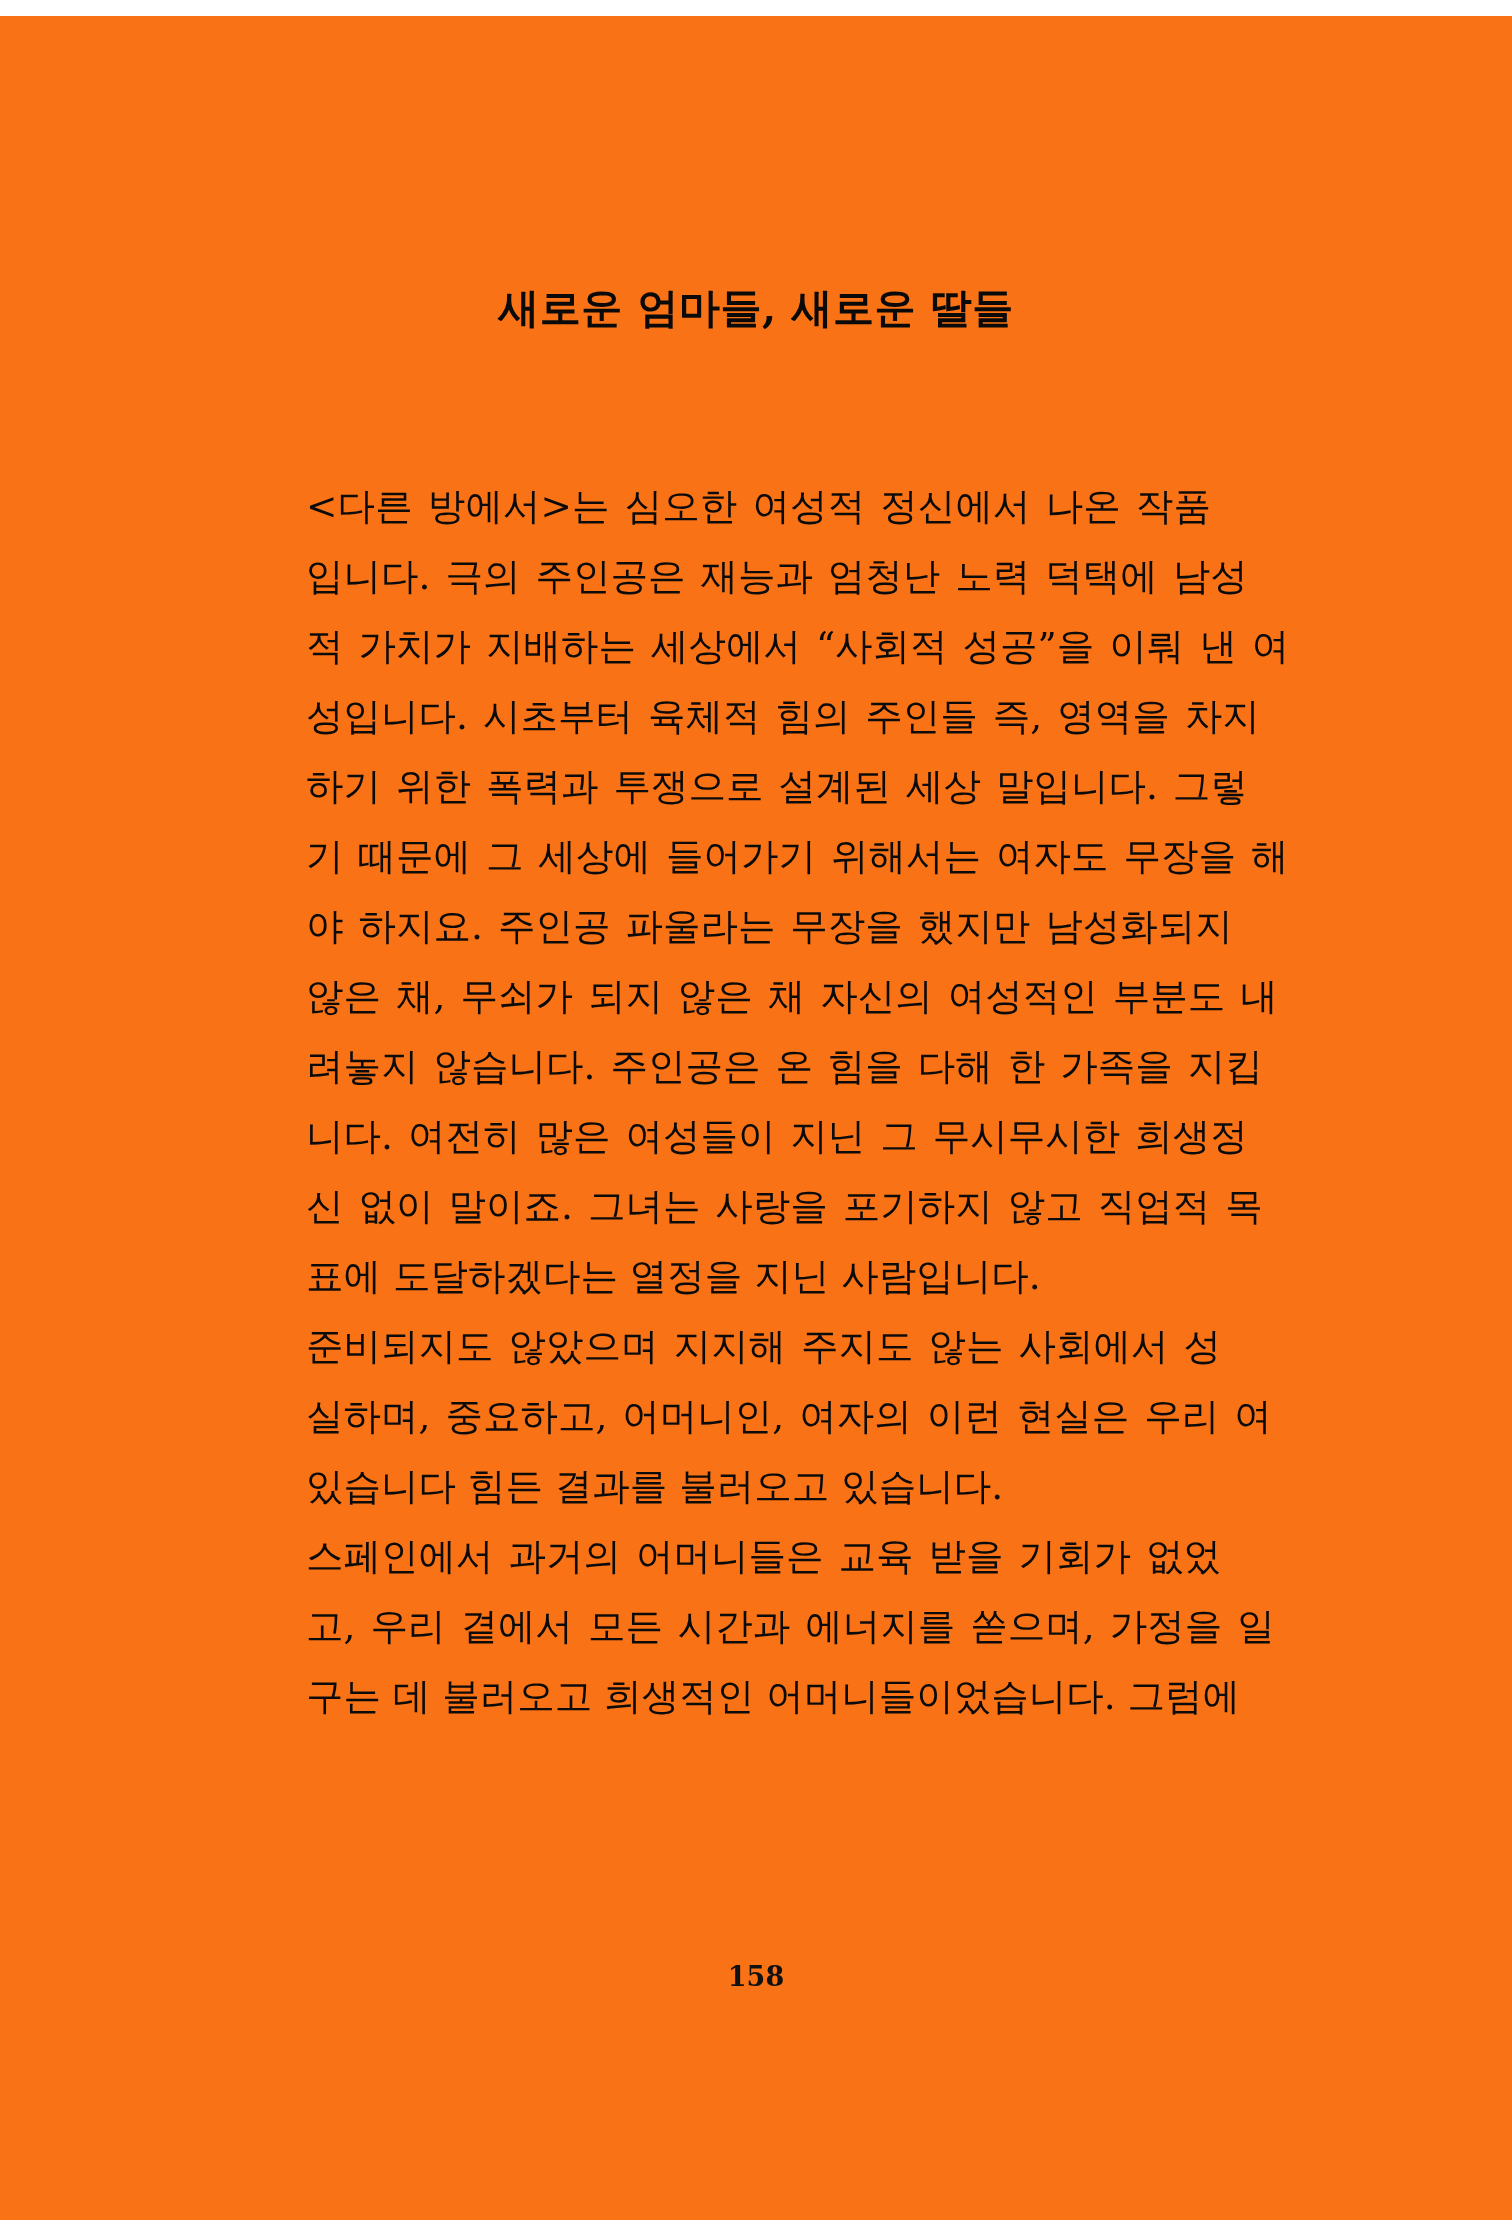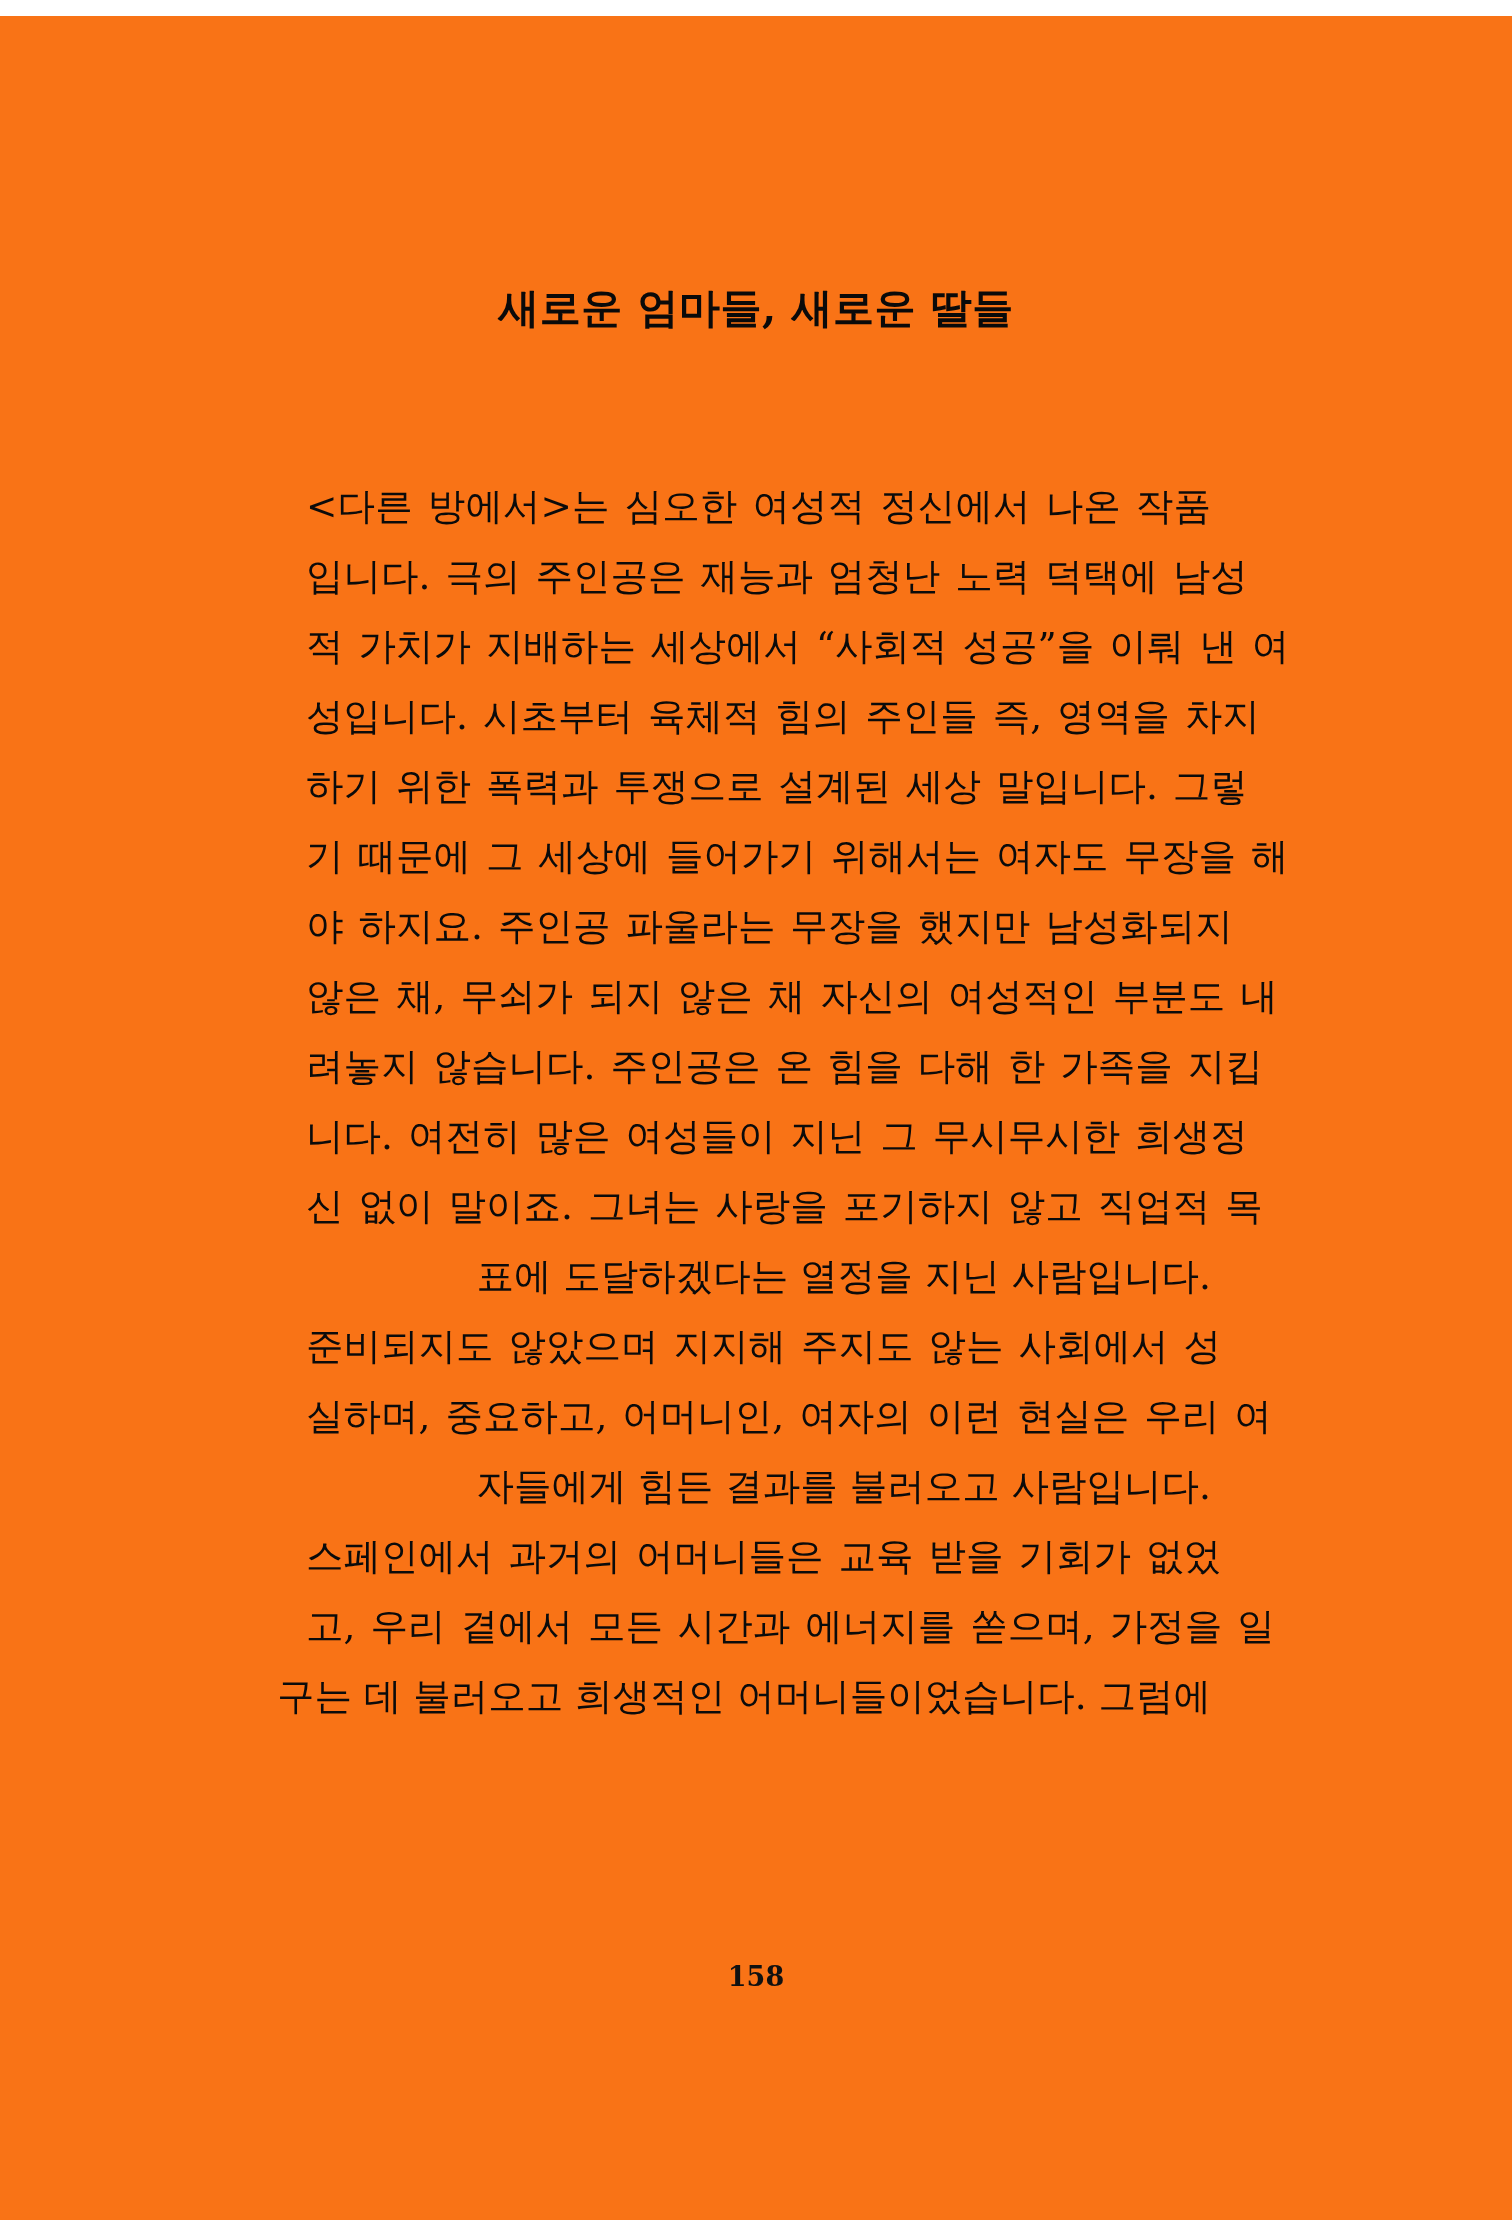--- a/index.html
+++ b/index.html
@@ -61,21 +61,21 @@
   .line.justify {
     justify-content: space-between;
     text-align: justify;
   }
 
   .line.justify > .seg {
     display: inline-block;
   }
 
   .line.last {
-    justify-content: flex-end;
+    justify-content: flex-start;
   }
 
   .page-number {
     position: absolute;
     top: 1945px;
     left: 0;
     width: 1512px;
     text-align: center;
     font-family: "DejaVu Serif", "Liberation Serif", serif;
     font-size: 27px;
@@ -101,21 +101,21 @@
         <div class="line justify"><span class="seg">야</span><span class="seg">  </span><span class="seg">하</span><span class="seg">지</span><span class="seg">요</span><span class="seg">.</span><span class="seg">  </span><span class="seg">주</span><span class="seg">인</span><span class="seg">공</span><span class="seg">  </span><span class="seg">파</span><span class="seg">울</span><span class="seg">라</span><span class="seg">는</span><span class="seg">  </span><span class="seg">무</span><span class="seg">장</span><span class="seg">을</span><span class="seg">  </span><span class="seg">했</span><span class="seg">지</span><span class="seg">만</span><span class="seg">  </span><span class="seg">남</span><span class="seg">성</span><span class="seg">화</span><span class="seg">되</span><span class="seg">지</span></div>
         <div class="line justify"><span class="seg">않</span><span class="seg">은</span><span class="seg">  </span><span class="seg">채</span><span class="seg">,</span><span class="seg">  </span><span class="seg">무</span><span class="seg">쇠</span><span class="seg">가</span><span class="seg">  </span><span class="seg">되</span><span class="seg">지</span><span class="seg">  </span><span class="seg">않</span><span class="seg">은</span><span class="seg">  </span><span class="seg">채</span><span class="seg">  </span><span class="seg">자</span><span class="seg">신</span><span class="seg">의</span><span class="seg">  </span><span class="seg">여</span><span class="seg">성</span><span class="seg">적</span><span class="seg">인</span><span class="seg">  </span><span class="seg">부</span><span class="seg">분</span><span class="seg">도</span><span class="seg">  </span><span class="seg">내</span></div>
         <div class="line justify"><span class="seg">려</span><span class="seg">놓</span><span class="seg">지</span><span class="seg">  </span><span class="seg">않</span><span class="seg">습</span><span class="seg">니</span><span class="seg">다</span><span class="seg">.</span><span class="seg">  </span><span class="seg">주</span><span class="seg">인</span><span class="seg">공</span><span class="seg">은</span><span class="seg">  </span><span class="seg">온</span><span class="seg">  </span><span class="seg">힘</span><span class="seg">을</span><span class="seg">  </span><span class="seg">다</span><span class="seg">해</span><span class="seg">  </span><span class="seg">한</span><span class="seg">  </span><span class="seg">가</span><span class="seg">족</span><span class="seg">을</span><span class="seg">  </span><span class="seg">지</span><span class="seg">킵</span></div>
         <div class="line justify"><span class="seg">니</span><span class="seg">다</span><span class="seg">.</span><span class="seg">  </span><span class="seg">여</span><span class="seg">전</span><span class="seg">히</span><span class="seg">  </span><span class="seg">많</span><span class="seg">은</span><span class="seg">  </span><span class="seg">여</span><span class="seg">성</span><span class="seg">들</span><span class="seg">이</span><span class="seg">  </span><span class="seg">지</span><span class="seg">닌</span><span class="seg">  </span><span class="seg">그</span><span class="seg">  </span><span class="seg">무</span><span class="seg">시</span><span class="seg">무</span><span class="seg">시</span><span class="seg">한</span><span class="seg">  </span><span class="seg">희</span><span class="seg">생</span><span class="seg">정</span></div>
         <div class="line justify"><span class="seg">신</span><span class="seg">  </span><span class="seg">없</span><span class="seg">이</span><span class="seg">  </span><span class="seg">말</span><span class="seg">이</span><span class="seg">죠</span><span class="seg">.</span><span class="seg">  </span><span class="seg">그</span><span class="seg">녀</span><span class="seg">는</span><span class="seg">  </span><span class="seg">사</span><span class="seg">랑</span><span class="seg">을</span><span class="seg">  </span><span class="seg">포</span><span class="seg">기</span><span class="seg">하</span><span class="seg">지</span><span class="seg">  </span><span class="seg">않</span><span class="seg">고</span><span class="seg">  </span><span class="seg">직</span><span class="seg">업</span><span class="seg">적</span><span class="seg">  </span><span class="seg">목</span></div>
         <div class="line last"><span class="seg">표에 도달하겠다는 열정을 지닌 사람입니다.</span></div>
       </div>
       <div class="para">
         <div class="line justify"><span class="lead"></span><span class="seg">준</span><span class="seg">비</span><span class="seg">되</span><span class="seg">지</span><span class="seg">도</span><span class="seg">  </span><span class="seg">않</span><span class="seg">았</span><span class="seg">으</span><span class="seg">며</span><span class="seg">  </span><span class="seg">지</span><span class="seg">지</span><span class="seg">해</span><span class="seg">  </span><span class="seg">주</span><span class="seg">지</span><span class="seg">도</span><span class="seg">  </span><span class="seg">않</span><span class="seg">는</span><span class="seg">  </span><span class="seg">사</span><span class="seg">회</span><span class="seg">에</span><span class="seg">서</span><span class="seg">  </span><span class="seg">성</span></div>
         <div class="line justify"><span class="seg">실</span><span class="seg">하</span><span class="seg">며</span><span class="seg">,</span><span class="seg">  </span><span class="seg">중</span><span class="seg">요</span><span class="seg">하</span><span class="seg">고</span><span class="seg">,</span><span class="seg">  </span><span class="seg">어</span><span class="seg">머</span><span class="seg">니</span><span class="seg">인</span><span class="seg">,</span><span class="seg">  </span><span class="seg">여</span><span class="seg">자</span><span class="seg">의</span><span class="seg">  </span><span class="seg">이</span><span class="seg">런</span><span class="seg">  </span><span class="seg">현</span><span class="seg">실</span><span class="seg">은</span><span class="seg">  </span><span class="seg">우</span><span class="seg">리</span><span class="seg">  </span><span class="seg">여</span></div>
-        <div class="line last"><span class="seg">자들에게 힘든 결과를 불러오고 사람입니다.</span></div>
+        <div class="line last"><span class="seg">있습니다 힘든 결과를 불러오고 있습니다.</span></div>
       </div>
       <div class="para">
         <div class="line justify"><span class="lead"></span><span class="seg">스</span><span class="seg">페</span><span class="seg">인</span><span class="seg">에</span><span class="seg">서</span><span class="seg">  </span><span class="seg">과</span><span class="seg">거</span><span class="seg">의</span><span class="seg">  </span><span class="seg">어</span><span class="seg">머</span><span class="seg">니</span><span class="seg">들</span><span class="seg">은</span><span class="seg">  </span><span class="seg">교</span><span class="seg">육</span><span class="seg">  </span><span class="seg">받</span><span class="seg">을</span><span class="seg">  </span><span class="seg">기</span><span class="seg">회</span><span class="seg">가</span><span class="seg">  </span><span class="seg">없</span><span class="seg">었</span></div>
         <div class="line justify"><span class="seg">고</span><span class="seg">,</span><span class="seg">  </span><span class="seg">우</span><span class="seg">리</span><span class="seg">  </span><span class="seg">곁</span><span class="seg">에</span><span class="seg">서</span><span class="seg">  </span><span class="seg">모</span><span class="seg">든</span><span class="seg">  </span><span class="seg">시</span><span class="seg">간</span><span class="seg">과</span><span class="seg">  </span><span class="seg">에</span><span class="seg">너</span><span class="seg">지</span><span class="seg">를</span><span class="seg">  </span><span class="seg">쏟</span><span class="seg">으</span><span class="seg">며</span><span class="seg">,</span><span class="seg">  </span><span class="seg">가</span><span class="seg">정</span><span class="seg">을</span><span class="seg">  </span><span class="seg">일</span></div>
         <div class="line last"><span class="seg">구는 데 불러오고 희생적인 어머니들이었습니다. 그럼에</span></div>
       </div>
     </div>
 
   <div class="page-number">158</div>
 

